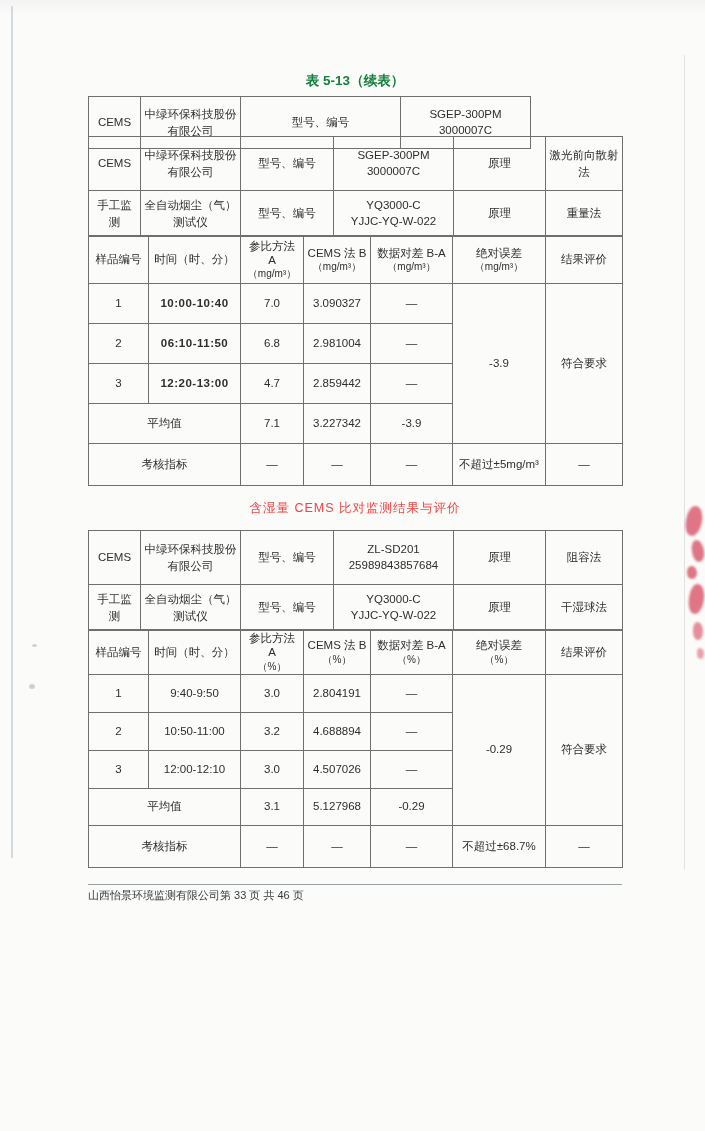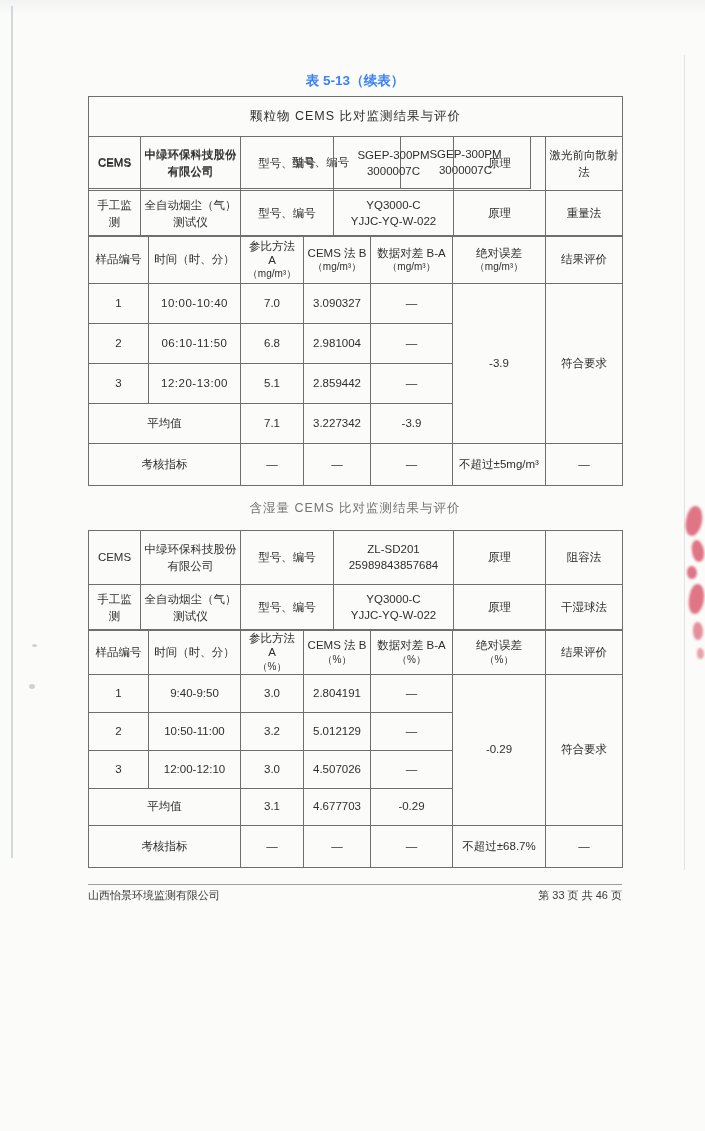--- a/index.html
+++ b/index.html
@@ -10,34 +10,34 @@
     color:#2e2e2e;
   }
   .page-surface{position:absolute;inset:0;background:linear-gradient(180deg,#f2f3f2 0,#fbfbf9 14px,#fbfbf9 100%);}
   
   .scan-left-line{position:absolute;left:11px;top:6px;width:2px;height:852px;background:#c6cfd6;opacity:.75;}
   .scan-right-line{position:absolute;left:684px;top:55px;width:1px;height:815px;background:#cdd4d9;opacity:.6;}
   .speck{position:absolute;background:#a9adb2;border-radius:50%;opacity:.55;}
   .stamp-blob{position:absolute;background:#d6495f;border-radius:45% 55% 50% 50%;filter:blur(1px);opacity:.75;}
   
   .doc-title{position:absolute;top:72px;left:88px;width:534px;display:flex;justify-content:center;gap:26px;
-    font-weight:bold;font-size:13.5px;color:#3b82f6;}
+    font-weight:bold;font-size:13.5px;color:#15803d;}
   
   .tbl{border-collapse:collapse;table-layout:fixed;position:absolute;left:88px;background:transparent;}
   .tbl td{border:1px solid #6f6f6f;text-align:center;vertical-align:middle;
     font-size:11.5px;color:#2e2e2e;padding:1px 3px;line-height:1.45;}
   .section-row td{border:1px solid #6f6f6f;font-size:12.5px;letter-spacing:1px;}
   .unit{display:block;font-size:10px;line-height:1.2;margin-top:1px;}
   .hdr-label{display:block;line-height:1.25;}
   .two-line span{display:block;line-height:1.35;}
-  .bold-time{font-weight:normal;letter-spacing:.5px;}
-  .gap-title{position:absolute;left:88px;width:534px;text-align:center;font-size:12.5px;letter-spacing:1px;color:#737373;}
+  .bold-time{font-weight:bold;letter-spacing:.5px;}
+  .gap-title{position:absolute;left:88px;width:534px;text-align:center;font-size:12.5px;letter-spacing:1px;color:#ef4444;}
   
   .footer-rule{position:absolute;left:88px;top:884px;width:534px;border-top:1.5px solid #9aa1a6;}
-  .footer-text{position:absolute;left:88px;top:888px;width:534px;display:flex;justify-content:space-between;
+  .footer-text{position:absolute;left:88px;top:888px;width:534px;display:flex;
     font-size:11px;color:#3a3a3a;}
 </style>
 </head>
 <body>
 
 <div class="page-surface"></div>
 
 <div class="scan-left-line"></div>
 <div class="scan-right-line"></div>
 <div class="speck" style="left:32px;top:644px;width:5px;height:3px;"></div>
@@ -56,23 +56,20 @@
 <table class="tbl" style="top:96px;width:534px;">
   <colgroup>
       <col style="width:52px">
       <col style="width:100px">
       <col style="width:41px">
       <col style="width:119px">
       <col style="width:130px">
       <col style="width:92px">
     </colgroup>
   <tbody>
-      <tr class="section-row" style="height:40px;">
-    <td colspan="6">颗粒物 CEMS 比对监测结果与评价</td>
-  </tr>
   <tr style="height:52px;">
     <td>CEMS</td>
     <td>中绿环保科技股份有限公司</td>
     <td colspan="2">型号、编号</td>
     <td class="two-line">
       <span>SGEP-300PM</span>
       <span>3000007C</span>
     </td>
 
   </tr>
@@ -164,21 +161,21 @@
   <tr style="height:40px;">
     <td>2</td>
     <td class="bold-time">06:10-11:50</td>
     <td>6.8</td>
     <td>2.981004</td>
     <td>—</td>
   </tr>
   <tr style="height:40px;">
     <td>3</td>
     <td class="bold-time">12:20-13:00</td>
-    <td>5.1</td>
+    <td>4.7</td>
     <td>2.859442</td>
     <td>—</td>
   </tr>
   <tr style="height:40px;">
     <td colspan="2">平均值</td>
     <td>7.1</td>
     <td>3.227342</td>
     <td>-3.9</td>
   </tr>
   <tr style="height:42px;">
@@ -273,34 +270,34 @@
     <td>3.0</td>
     <td>2.804191</td>
     <td>—</td>
     <td rowspan="4">-0.29</td>
     <td rowspan="4">符合要求</td>
   </tr>
   <tr style="height:38px;">
     <td>2</td>
     <td>10:50-11:00</td>
     <td>3.2</td>
-    <td>5.012129</td>
+    <td>4.688894</td>
     <td>—</td>
   </tr>
   <tr style="height:38px;">
     <td>3</td>
     <td>12:00-12:10</td>
     <td>3.0</td>
     <td>4.507026</td>
     <td>—</td>
   </tr>
   <tr style="height:37px;">
     <td colspan="2">平均值</td>
     <td>3.1</td>
-    <td>4.677703</td>
+    <td>5.127968</td>
     <td>-0.29</td>
   </tr>
   <tr style="height:42px;">
     <td colspan="2">考核指标</td>
     <td>—</td>
     <td>—</td>
     <td>—</td>
     <td>不超过±68.7%</td>
     <td>—</td>
   </tr>

